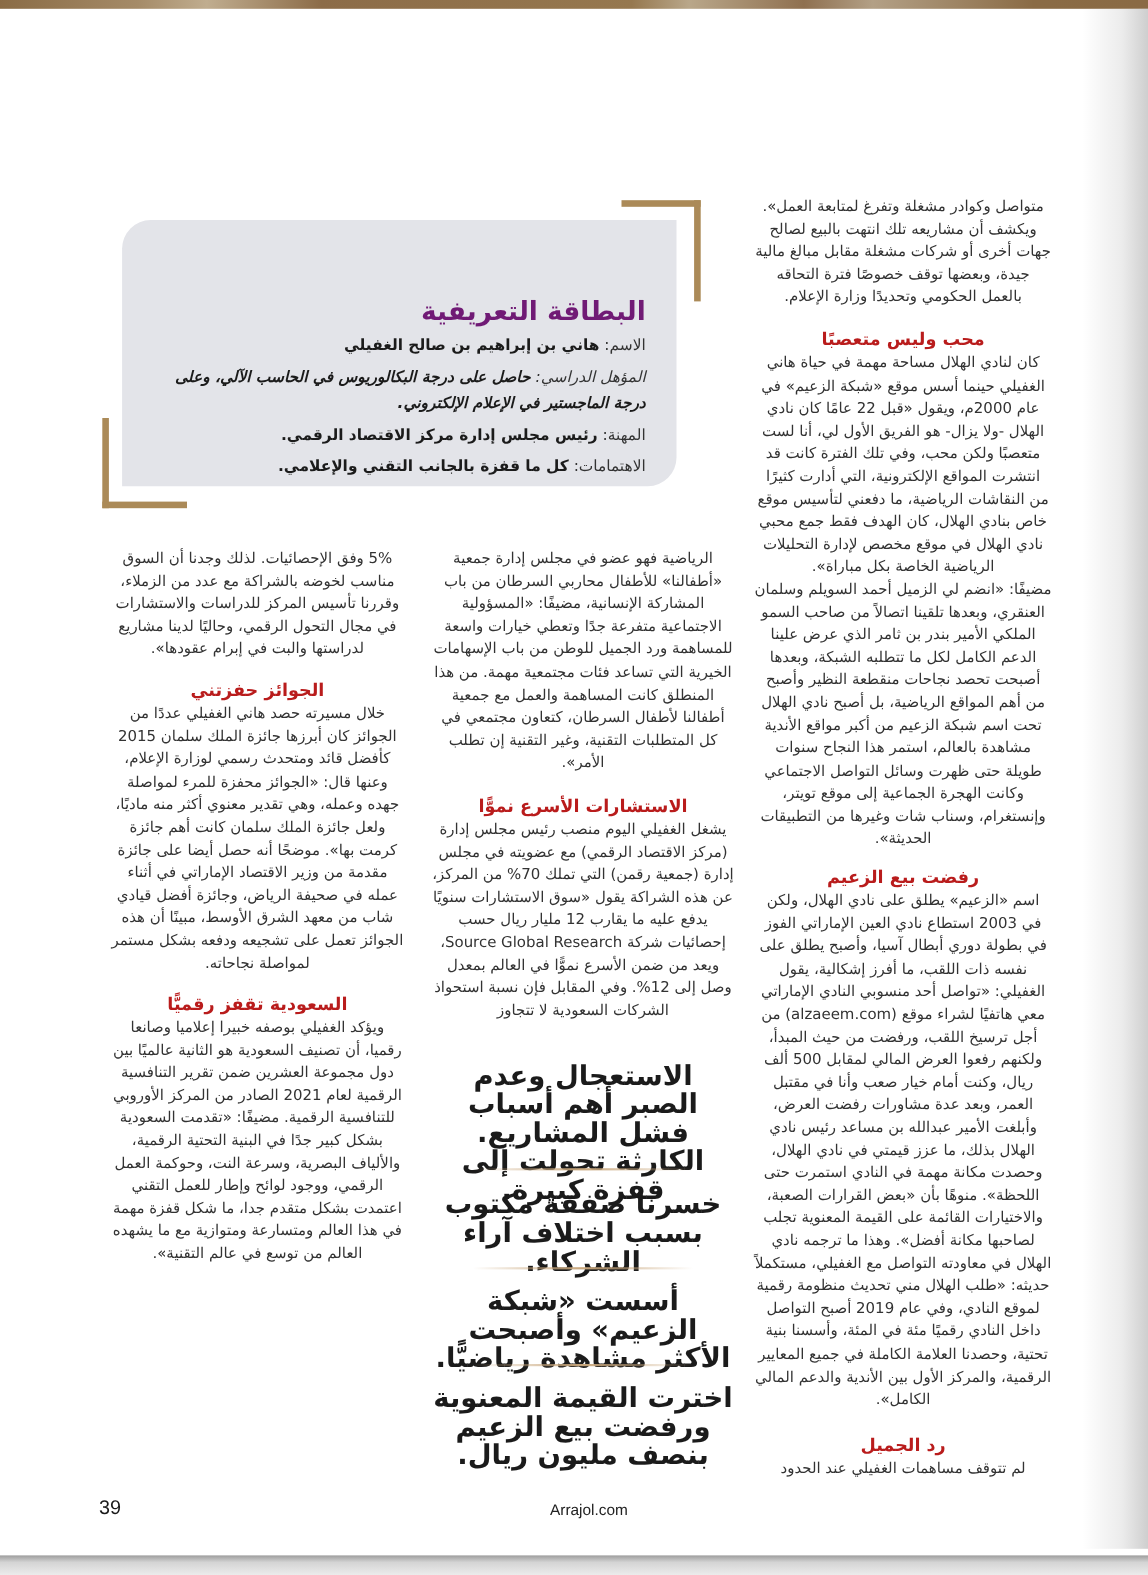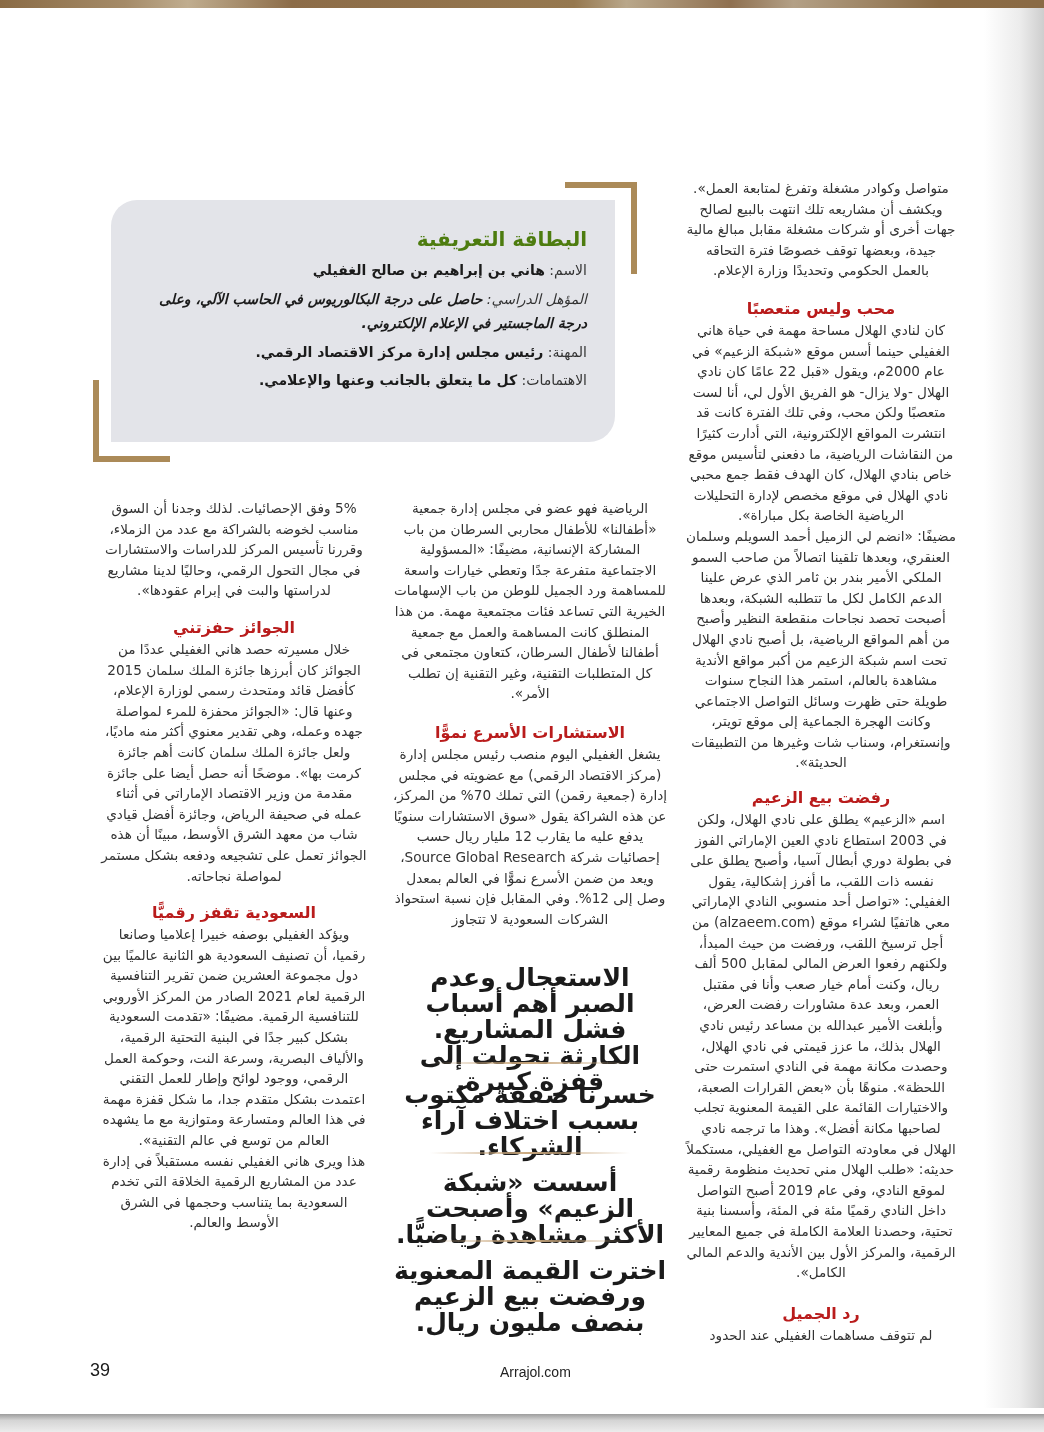--- a/index.html
+++ b/index.html
@@ -28,21 +28,21 @@
       font-size: 16px; font-weight: bold; color: #b91c1c; line-height: 22px; margin-top: 14px;
     }
     .col h3.first { margin-top: 0; }
 
     
     .card {
       position: absolute; left: 111px; top: 200px; width: 504px; height: 242px;
       background: #e3e4e9; border-radius: 26px 0 26px 0; direction: rtl; text-align: right;
       padding: 22px 28px 0 20px;
     }
-    .card-title { font-size: 20px; font-weight: bold; color: #4d7c0f; line-height: 34px; margin-bottom: 2px; }
+    .card-title { font-size: 24px; font-weight: bold; color: #701a75; line-height: 34px; margin-bottom: 2px; margin-top: 44px; }
     .card-row { font-size: 14px; line-height: 24.5px; color: #222; }
     .card-row .lbl { font-weight: normal; color: #333; }
     .card-row .val { font-weight: bold; color: #1b1b1b; }
 
     .bracket-tr {
       position: absolute; left: 565px; top: 182px; width: 72px; height: 92px;
       border-top: 6px solid #ab8a58; border-right: 6px solid #ab8a58;
     }
     .bracket-bl {
       position: absolute; left: 93px; top: 380px; width: 77px; height: 82px;
@@ -71,21 +71,21 @@
 <div class="col" style="left:686px; top:178px; width:270px;">
   <p>متواصل وكوادر مشغلة وتفرغ لمتابعة العمل». ويكشف أن مشاريعه تلك انتهت بالبيع لصالح جهات أخرى أو شركات مشغلة مقابل مبالغ مالية جيدة، وبعضها توقف خصوصًا فترة التحاقه بالعمل الحكومي وتحديدًا وزارة الإعلام.</p>
 </div>
 
 <div class="bracket-tr"></div>
 <div class="card">
   <div class="card-title">البطاقة التعريفية</div>
   <div class="card-row"><span class="lbl">الاسم: </span><span class="val">هاني بن إبراهيم بن صالح الغفيلي</span></div>
   <div class="card-row" style="margin-top:4px;font-style:italic;"><span class="lbl">المؤهل الدراسي: </span><span class="val">حاصل على درجة البكالوريوس في الحاسب الآلي، وعلى درجة الماجستير في الإعلام الإلكتروني.</span></div>
   <div class="card-row" style="margin-top:4px;"><span class="lbl">المهنة: </span><span class="val">رئيس مجلس إدارة مركز الاقتصاد الرقمي.</span></div>
-  <div class="card-row" style="margin-top:4px;"><span class="lbl">الاهتمامات: </span><span class="val">كل ما يتعلق بالجانب وعنها والإعلامي.</span></div>
+  <div class="card-row" style="margin-top:4px;"><span class="lbl">الاهتمامات: </span><span class="val">كل ما قفزة بالجانب التقني والإعلامي.</span></div>
 </div>
 <div class="bracket-bl"></div>
 
 <div class="col" style="left:686px; top:298px; width:270px;">
   <h3 class="first">محب وليس متعصبًا</h3>
   <p>كان لنادي الهلال مساحة مهمة في حياة هاني الغفيلي حينما أسس موقع «شبكة الزعيم» في عام 2000م، ويقول «قبل 22 عامًا كان نادي الهلال -ولا يزال- هو الفريق الأول لي، أنا لست متعصبًا ولكن محب، وفي تلك الفترة كانت قد انتشرت المواقع الإلكترونية، التي أدارت كثيرًا من النقاشات الرياضية، ما دفعني لتأسيس موقع خاص بنادي الهلال، كان الهدف فقط جمع محبي نادي الهلال في موقع مخصص لإدارة التحليلات الرياضية الخاصة بكل مباراة».</p>
   <p>مضيفًا: «انضم لي الزميل أحمد السويلم وسلمان العنقري، وبعدها تلقينا اتصالاً من صاحب السمو الملكي الأمير بندر بن ثامر الذي عرض علينا الدعم الكامل لكل ما تتطلبه الشبكة، وبعدها أصبحت تحصد نجاحات منقطعة النظير وأصبح من أهم المواقع الرياضية، بل أصبح نادي الهلال تحت اسم شبكة الزعيم من أكبر مواقع الأندية مشاهدة بالعالم، استمر هذا النجاح سنوات طويلة حتى ظهرت وسائل التواصل الاجتماعي وكانت الهجرة الجماعية إلى موقع تويتر، وإنستغرام، وسناب شات وغيرها من التطبيقات الحديثة».</p>
   <h3>رفضت بيع الزعيم</h3>
   <p>اسم «الزعيم» يطلق على نادي الهلال، ولكن في 2003 استطاع نادي العين الإماراتي الفوز في بطولة دوري أبطال آسيا، وأصبح يطلق على نفسه ذات اللقب، ما أفرز إشكالية، يقول الغفيلي: «تواصل أحد منسوبي النادي الإماراتي معي هاتفيًا لشراء موقع (alzaeem.com) من أجل ترسيخ اللقب، ورفضت من حيث المبدأ، ولكنهم رفعوا العرض المالي لمقابل 500 ألف ريال، وكنت أمام خيار صعب وأنا في مقتبل العمر، وبعد عدة مشاورات رفضت العرض، وأبلغت الأمير عبدالله بن مساعد رئيس نادي الهلال بذلك، ما عزز قيمتي في نادي الهلال، وحصدت مكانة مهمة في النادي استمرت حتى اللحظة». منوهًا بأن «بعض القرارات الصعبة، والاختيارات القائمة على القيمة المعنوية تجلب لصاحبها مكانة أفضل». وهذا ما ترجمه نادي الهلال في معاودته التواصل مع الغفيلي، مستكملاً حديثه: «طلب الهلال مني تحديث منظومة رقمية لموقع النادي، وفي عام 2019 أصبح التواصل داخل النادي رقميًا مئة في المئة، وأسسنا بنية تحتية، وحصدنا العلامة الكاملة في جميع المعايير الرقمية، والمركز الأول بين الأندية والدعم المالي الكامل».</p>
   <h3 style="margin-top:20px;">رد الجميل</h3>
@@ -105,18 +105,17 @@
 <div class="quote" style="top:1170px;">أسست «شبكة الزعيم» وأصبحت الأكثر مشاهدة رياضيًّا.</div>
 <div class="divider" style="top:1240px;"></div>
 <div class="quote" style="top:1258px;">اخترت القيمة المعنوية ورفضت بيع الزعيم بنصف مليون ريال.</div>
 
 <div class="col" style="left:100px; top:498px; width:268px;">
   <p>5% وفق الإحصائيات. لذلك وجدنا أن السوق مناسب لخوضه بالشراكة مع عدد من الزملاء، وقررنا تأسيس المركز للدراسات والاستشارات في مجال التحول الرقمي، وحاليًا لدينا مشاريع لدراستها والبت في إبرام عقودها».</p>
   <h3 style="margin-top:16px;">الجوائز حفزتني</h3>
   <p>خلال مسيرته حصد هاني الغفيلي عددًا من الجوائز كان أبرزها جائزة الملك سلمان 2015 كأفضل قائد ومتحدث رسمي لوزارة الإعلام، وعنها قال: «الجوائز محفزة للمرء لمواصلة جهده وعمله، وهي تقدير معنوي أكثر منه ماديًا، ولعل جائزة الملك سلمان كانت أهم جائزة كرمت بها». موضحًا أنه حصل أيضا على جائزة مقدمة من وزير الاقتصاد الإماراتي في أثناء عمله في صحيفة الرياض، وجائزة أفضل قيادي شاب من معهد الشرق الأوسط، مبينًا أن هذه الجوائز تعمل على تشجيعه ودفعه بشكل مستمر لمواصلة نجاحاته.</p>
   <h3 style="margin-top:16px;">السعودية تقفز رقميًّا</h3>
   <p>ويؤكد الغفيلي بوصفه خبيرا إعلاميا وصانعا رقميا، أن تصنيف السعودية هو الثانية عالميًا بين دول مجموعة العشرين ضمن تقرير التنافسية الرقمية لعام 2021 الصادر من المركز الأوروبي للتنافسية الرقمية. مضيفًا: «تقدمت السعودية بشكل كبير جدًا في البنية التحتية الرقمية، والألياف البصرية، وسرعة النت، وحوكمة العمل الرقمي، ووجود لوائح وإطار للعمل التقني اعتمدت بشكل متقدم جدا، ما شكل قفزة مهمة في هذا العالم ومتسارعة ومتوازية مع ما يشهده العالم من توسع في عالم التقنية».</p>
-  <p>هذا ويرى هاني الغفيلي نفسه مستقبلاً في إدارة عدد من المشاريع الرقمية الخلاقة التي تخدم السعودية بما يتناسب وحجمها في الشرق الأوسط والعالم.</p>
 </div>
 
 <div class="footer-page">39</div>
 <div class="footer-site">Arrajol.com</div>
 <div class="bottom-edge"></div>
 
 </body></html>

